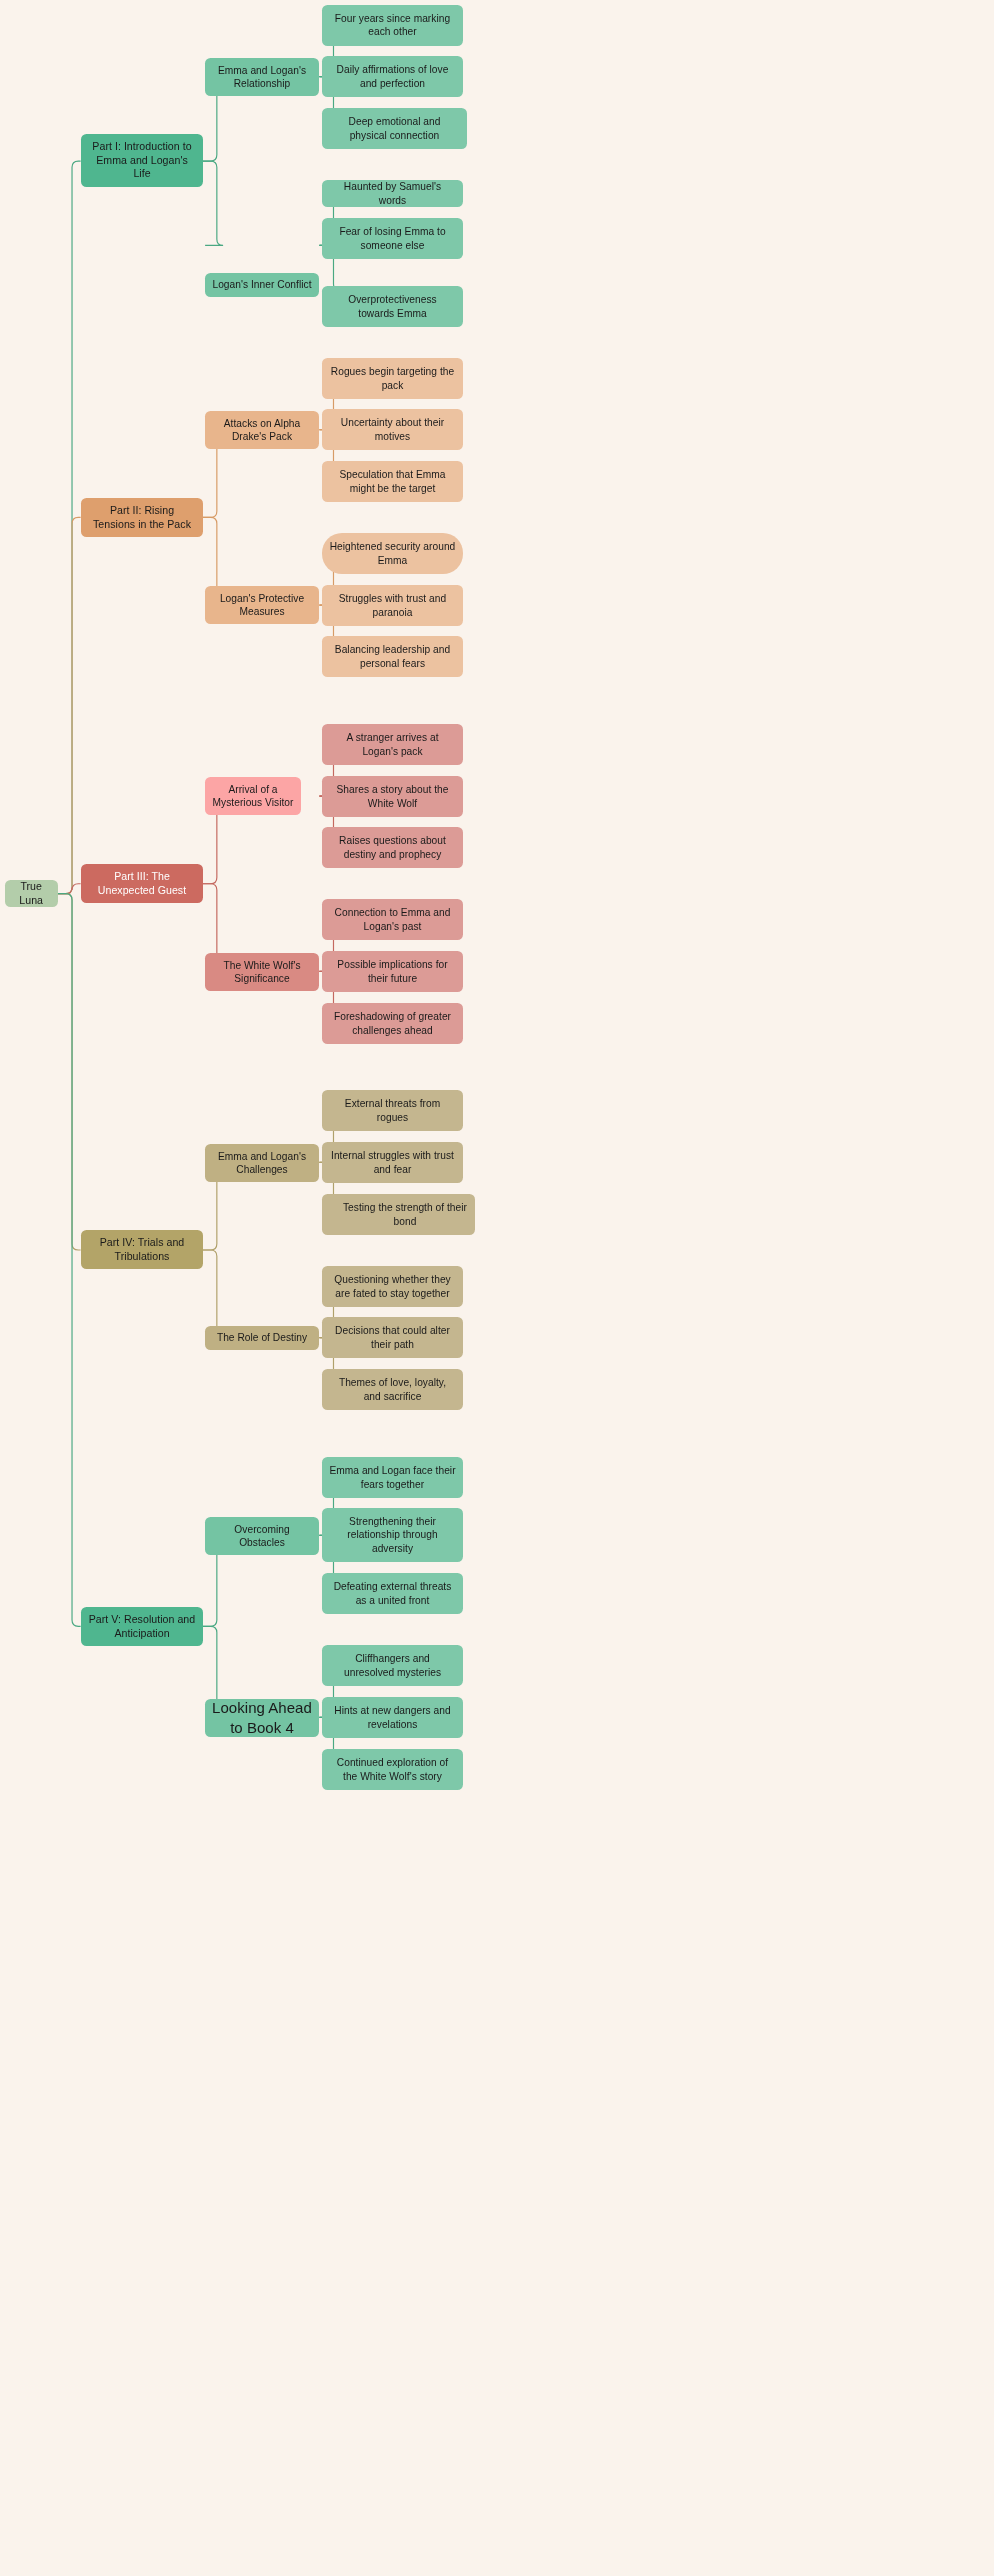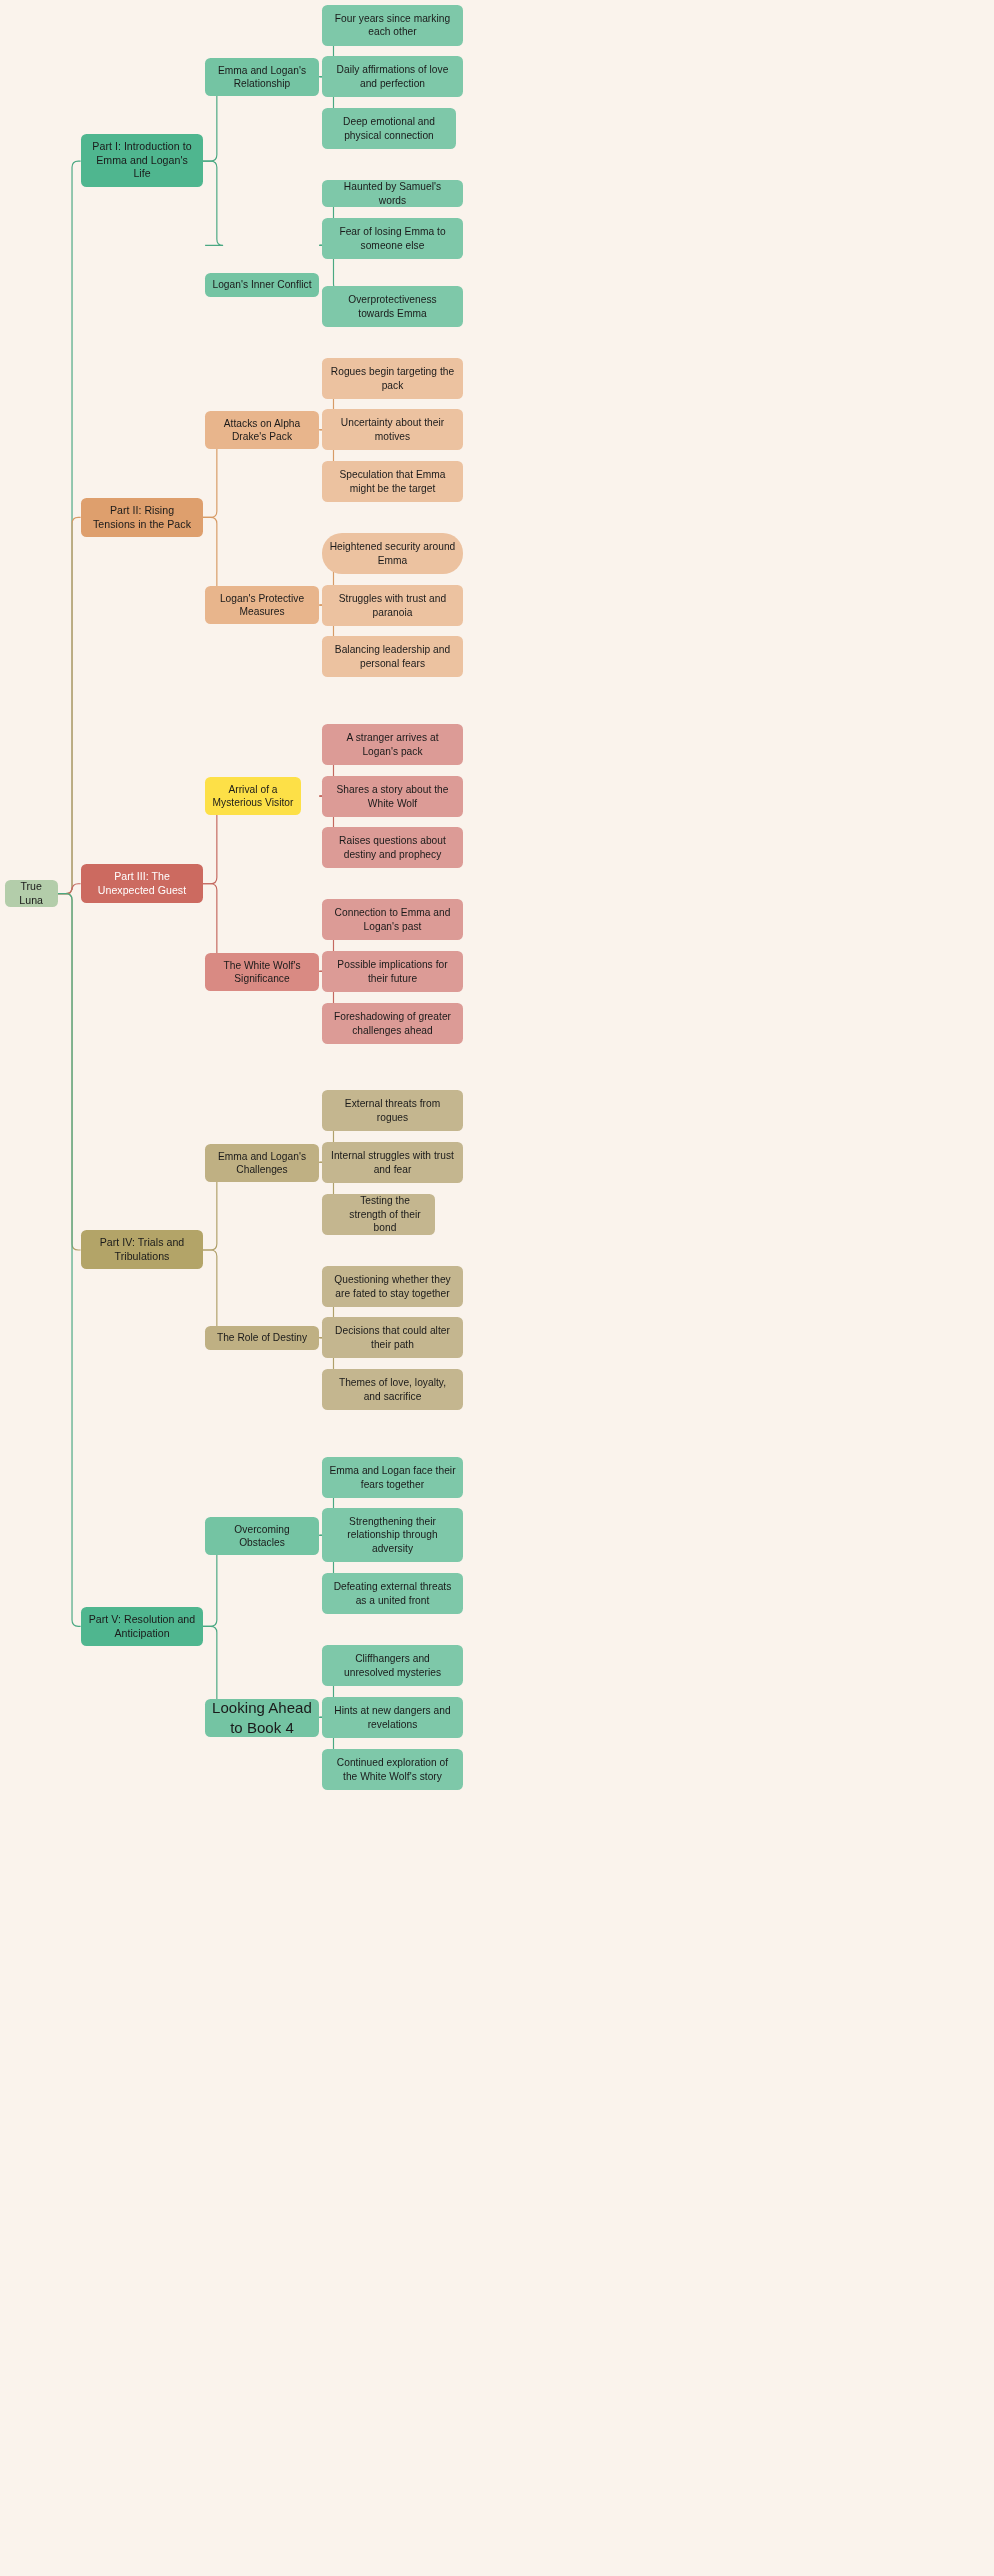--- a/index.html
+++ b/index.html
@@ -100,21 +100,21 @@
       </div>
       <div class="node lvl2" style="left: 205px; top: 58px; width: 114px; height: 38px; background: rgb(116, 196, 163); color: rgb(26, 26, 26); font-size: 10.2px;">
         <span>Emma and Logan's Relationship</span>
       </div>
       <div class="node lvl3" style="left: 322px; top: 4.7px; width: 141px; height: 41px; background: rgb(126, 200, 169); color: rgb(26, 26, 26); font-size: 10.2px;">
         <span>Four years since marking each other</span>
       </div>
       <div class="node lvl3" style="left: 322px; top: 56px; width: 141px; height: 41px; background: rgb(126, 200, 169); color: rgb(26, 26, 26); font-size: 10.2px;">
         <span>Daily affirmations of love and perfection</span>
       </div>
-      <div class="node lvl3" style="left: 322px; top: 108px; width: 134px; height: 41px; background: rgb(126, 200, 169); color: rgb(26, 26, 26); font-size: 10.2px;">
+      <div class="node lvl3" style="left: 322px; top: 108px; width: 145px; height: 41px; background: rgb(126, 200, 169); color: rgb(26, 26, 26); font-size: 10.2px;">
         <span>Deep emotional and physical connection</span>
       </div>
       <div class="node lvl2" style="left: 205px; top: 233px; width: 114px; height: 24px; background: rgb(116, 196, 163); color: rgb(26, 26, 26); font-size: 10.2px; margin-top: 40px;">
         <span>Logan's Inner Conflict</span>
       </div>
       <div class="node lvl3" style="left: 322px; top: 180px; width: 141px; height: 27px; background: rgb(126, 200, 169); color: rgb(26, 26, 26); font-size: 10.2px;">
         <span>Haunted by Samuel's words</span>
       </div>
       <div class="node lvl3" style="left: 322px; top: 218px; width: 141px; height: 41px; background: rgb(126, 200, 169); color: rgb(26, 26, 26); font-size: 10.2px;">
         <span>Fear of losing Emma to someone else</span>
@@ -145,21 +145,21 @@
       </div>
       <div class="node lvl3" style="left: 322px; top: 585px; width: 141px; height: 41px; background: rgb(236, 194, 160); color: rgb(26, 26, 26); font-size: 10.2px;">
         <span>Struggles with trust and paranoia</span>
       </div>
       <div class="node lvl3" style="left: 322px; top: 636px; width: 141px; height: 41px; background: rgb(236, 194, 160); color: rgb(26, 26, 26); font-size: 10.2px;">
         <span>Balancing leadership and personal fears</span>
       </div>
       <div class="node lvl1 p3" style="left: 81px; top: 864px; width: 122px; height: 39px; background: rgb(204, 106, 96); color: rgb(255, 255, 255); font-size: 10.6px; justify-content: center;">
         <span>Part III: The Unexpected Guest</span>
       </div>
-      <div class="node lvl2" style="left: 205px; top: 777px; width: 96px; height: 38px; background: #fde047; color: rgb(26, 26, 26); font-size: 10.2px;">
+      <div class="node lvl2" style="left: 205px; top: 777px; width: 96px; height: 38px; background: #fca5a5; color: rgb(26, 26, 26); font-size: 10.2px;">
         <span>Arrival of a Mysterious Visitor</span>
       </div>
       <div class="node lvl3" style="left: 322px; top: 724px; width: 141px; height: 41px; background: rgb(220, 155, 150); color: rgb(26, 26, 26); font-size: 10.2px;">
         <span>A stranger arrives at Logan's pack</span>
       </div>
       <div class="node lvl3" style="left: 322px; top: 776px; width: 141px; height: 41px; background: rgb(220, 155, 150); color: rgb(26, 26, 26); font-size: 10.2px;">
         <span>Shares a story about the White Wolf</span>
       </div>
       <div class="node lvl3" style="left: 322px; top: 827px; width: 141px; height: 41px; background: rgb(220, 155, 150); color: rgb(26, 26, 26); font-size: 10.2px; align-items: center;">
         <span>Raises questions about destiny and prophecy</span>
@@ -181,21 +181,21 @@
       </div>
       <div class="node lvl2" style="left: 205px; top: 1144px; width: 114px; height: 38px; background: rgb(191, 176, 131); color: rgb(26, 26, 26); font-size: 10.2px;">
         <span>Emma and Logan's Challenges</span>
       </div>
       <div class="node lvl3" style="left: 322px; top: 1090px; width: 141px; height: 41px; background: rgb(196, 182, 143); color: rgb(26, 26, 26); font-size: 10.2px;">
         <span>External threats from rogues</span>
       </div>
       <div class="node lvl3" style="left: 322px; top: 1142px; width: 141px; height: 41px; background: rgb(196, 182, 143); color: rgb(26, 26, 26); font-size: 10.2px;">
         <span>Internal struggles with trust and fear</span>
       </div>
-      <div class="node lvl3" style="left: 322px; top: 1194px; width: 113px; height: 41px; background: rgb(196, 182, 143); color: rgb(26, 26, 26); font-size: 10.2px; padding-left: 20px;">
+      <div class="node lvl3" style="left: 322px; top: 1194px; width: 153px; height: 41px; background: rgb(196, 182, 143); color: rgb(26, 26, 26); font-size: 10.2px; padding-left: 20px;">
         <span>Testing the strength of their bond</span>
       </div>
       <div class="node lvl2" style="left: 205px; top: 1326px; width: 114px; height: 24px; background: rgb(191, 176, 131); color: rgb(26, 26, 26); font-size: 10.2px;">
         <span>The Role of Destiny</span>
       </div>
       <div class="node lvl3" style="left: 322px; top: 1266px; width: 141px; height: 41px; background: rgb(196, 182, 143); color: rgb(26, 26, 26); font-size: 10.2px;">
         <span>Questioning whether they are fated to stay together</span>
       </div>
       <div class="node lvl3" style="left: 322px; top: 1317px; width: 141px; height: 41px; background: rgb(196, 182, 143); color: rgb(26, 26, 26); font-size: 10.2px;">
         <span>Decisions that could alter their path</span>

